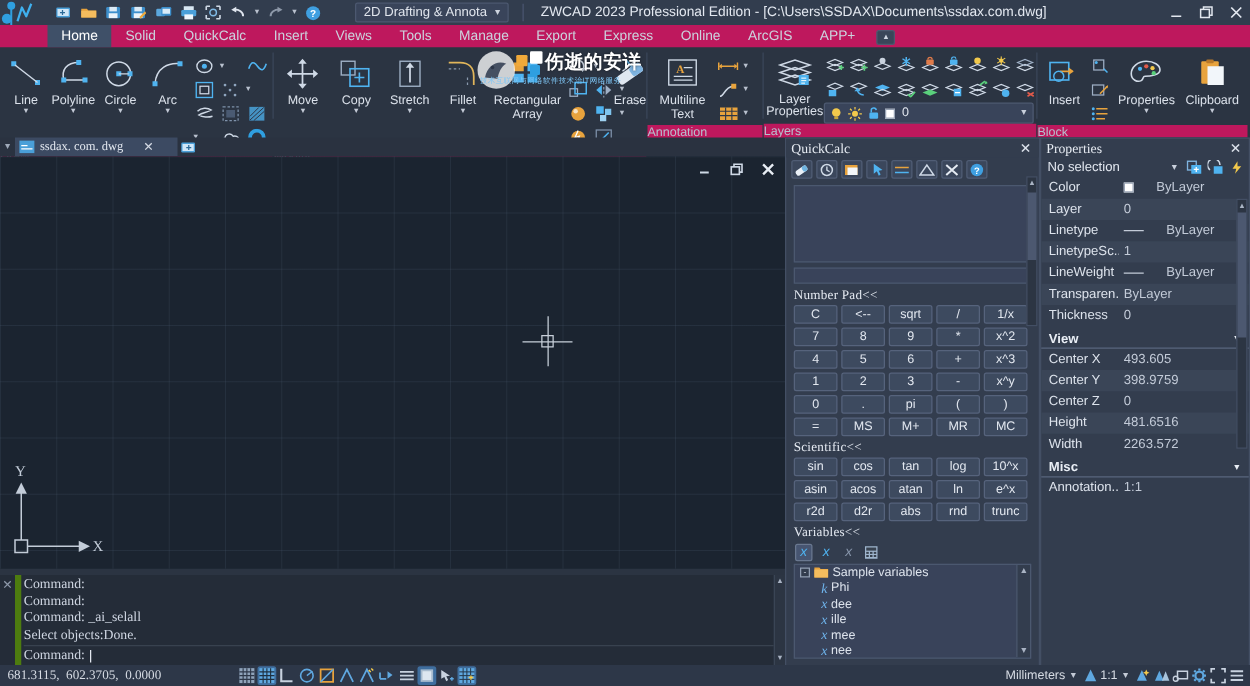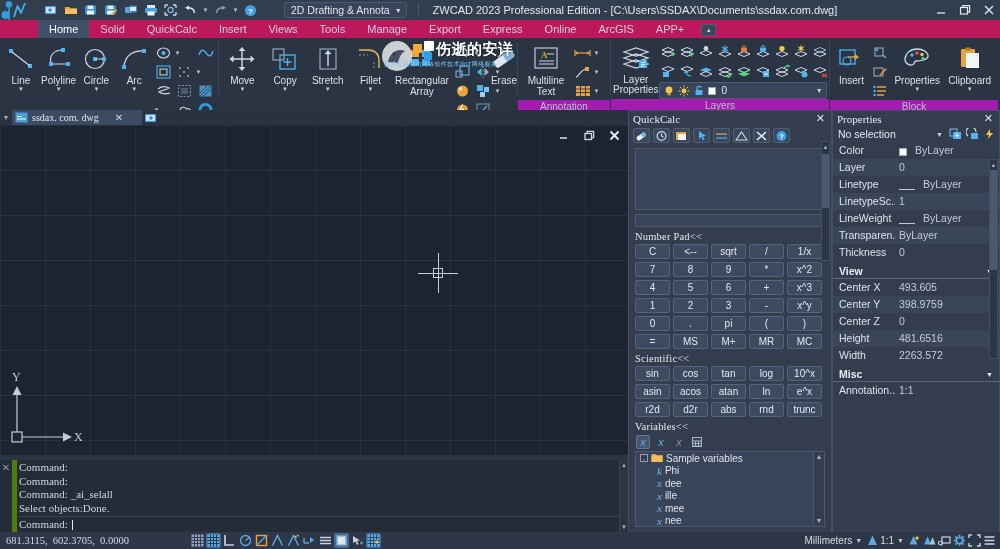--- a/index.html
+++ b/index.html
@@ -56,22 +56,22 @@
   }
 
   
   .ribbon {
     position: absolute; top: 38px; left: 0; width: 1000px; height: 72px;
     background: #2b3442; display: flex; align-items: stretch;
   }
   .panel { position: relative; display: flex; flex-direction: column; }
   .panel-body { flex: 1; display: flex; align-items: flex-start; padding: 3px 2px 0 2px; }
   .panel-title {
-    height: 13px; line-height: 13px; text-align: center;
-    font-size: 10px; color: #b7c0cf; background: #a21caf;
+    height: 13px; line-height: 13px; 
+    font-size: 10px; color: #b7c0cf; background: #be185d;
   }
   .panel-div { width: 1px; background: #3b465a; margin-top: 4px; margin-bottom: 15px; }
 
   .bigbtn {
     width: 44px; display: flex; flex-direction: column; align-items: center;
     padding-top: 3px; cursor: pointer; border-radius: 2px;
   }
   .bigbtn .glyph { height: 30px; display: flex; align-items: center; justify-content: center; }
   .bigbtn .lbl { font-size: 10px; color: #dbe1ea; text-align: center; line-height: 11px; margin-top: 1px; }
   .bigbtn .dd { font-size: 6px; color: #c3cad6; line-height: 7px; }
@@ -225,21 +225,21 @@
     font-size: 10.5px; font-weight: bold; color: #e9eef5;
     border-bottom: 1px solid #59667e; cursor: pointer;
   }
   .pr-group .caret { font-size: 7px; }
   .pr-row {
     height: 17px; display: flex; align-items: center;
     border-bottom: 1px dotted #45506600; font-size: 10.5px;
   }
   .pr-row:nth-child(odd) { background: #3a4557; }
   .pr-k { width: 62px; padding-left: 6px; color: #dde3ec; white-space: nowrap; overflow: hidden; }
-  .pr-v { flex: 1; padding-left: 4px; color: #c3cbd8; display: flex; align-items: flex-end; gap: 8px; }
+  .pr-v { flex: 1; padding-left: 4px; color: #c3cbd8; display: flex; align-items: center; gap: 18px; }
   .sw { width: 8px; height: 8px; background: #ffffff; border: 1px solid #9aa5b6; display: inline-block; }
   .ltln { width: 16px; height: 1px; background: #c3cbd8; display: inline-block; }
   .pr-scroll {
     position: absolute; right: 1px; top: 48px; width: 9px; height: 200px;
     background: #2c3543; border: 1px solid #434f64;
   }
   .pr-scroll .thumb { position: absolute; top: 10px; left: 0; right: 0; height: 100px; background: #4c5870; }
   .pr-scroll .arw { font-size: 6px; color: #aab4c4; text-align: center; line-height: 10px; }
 
   

